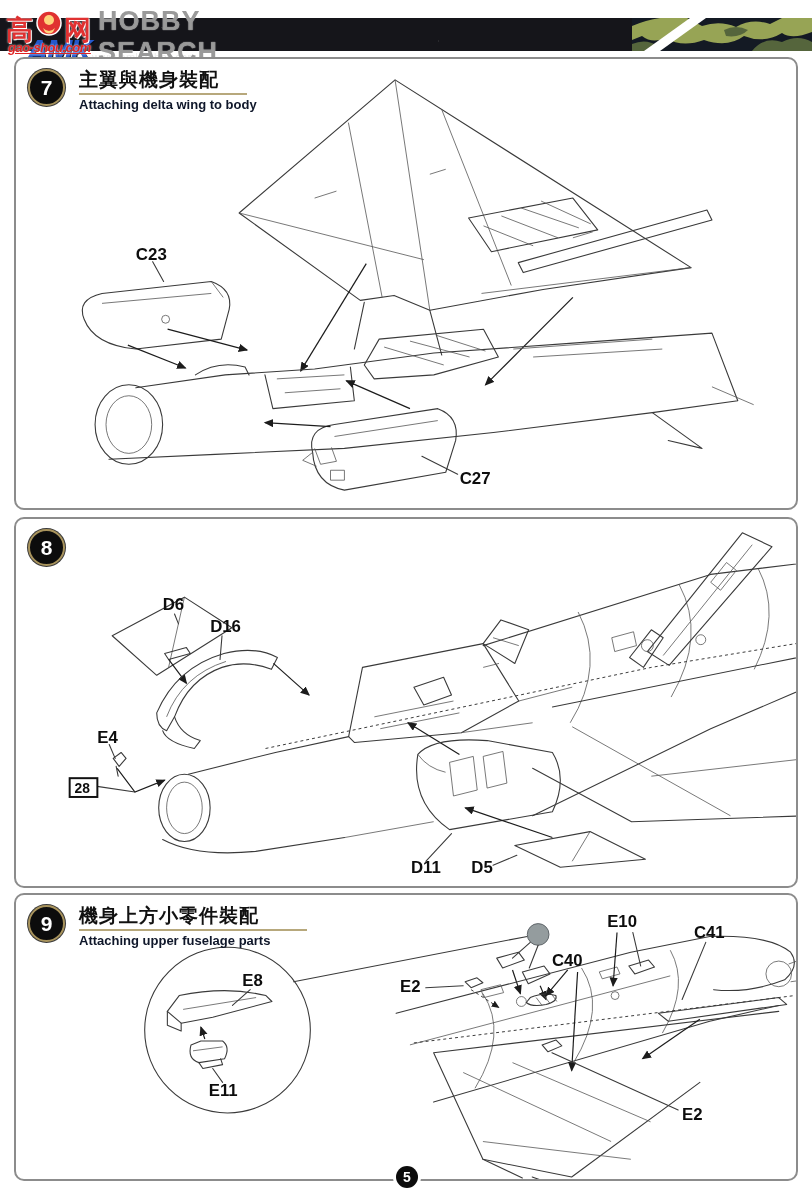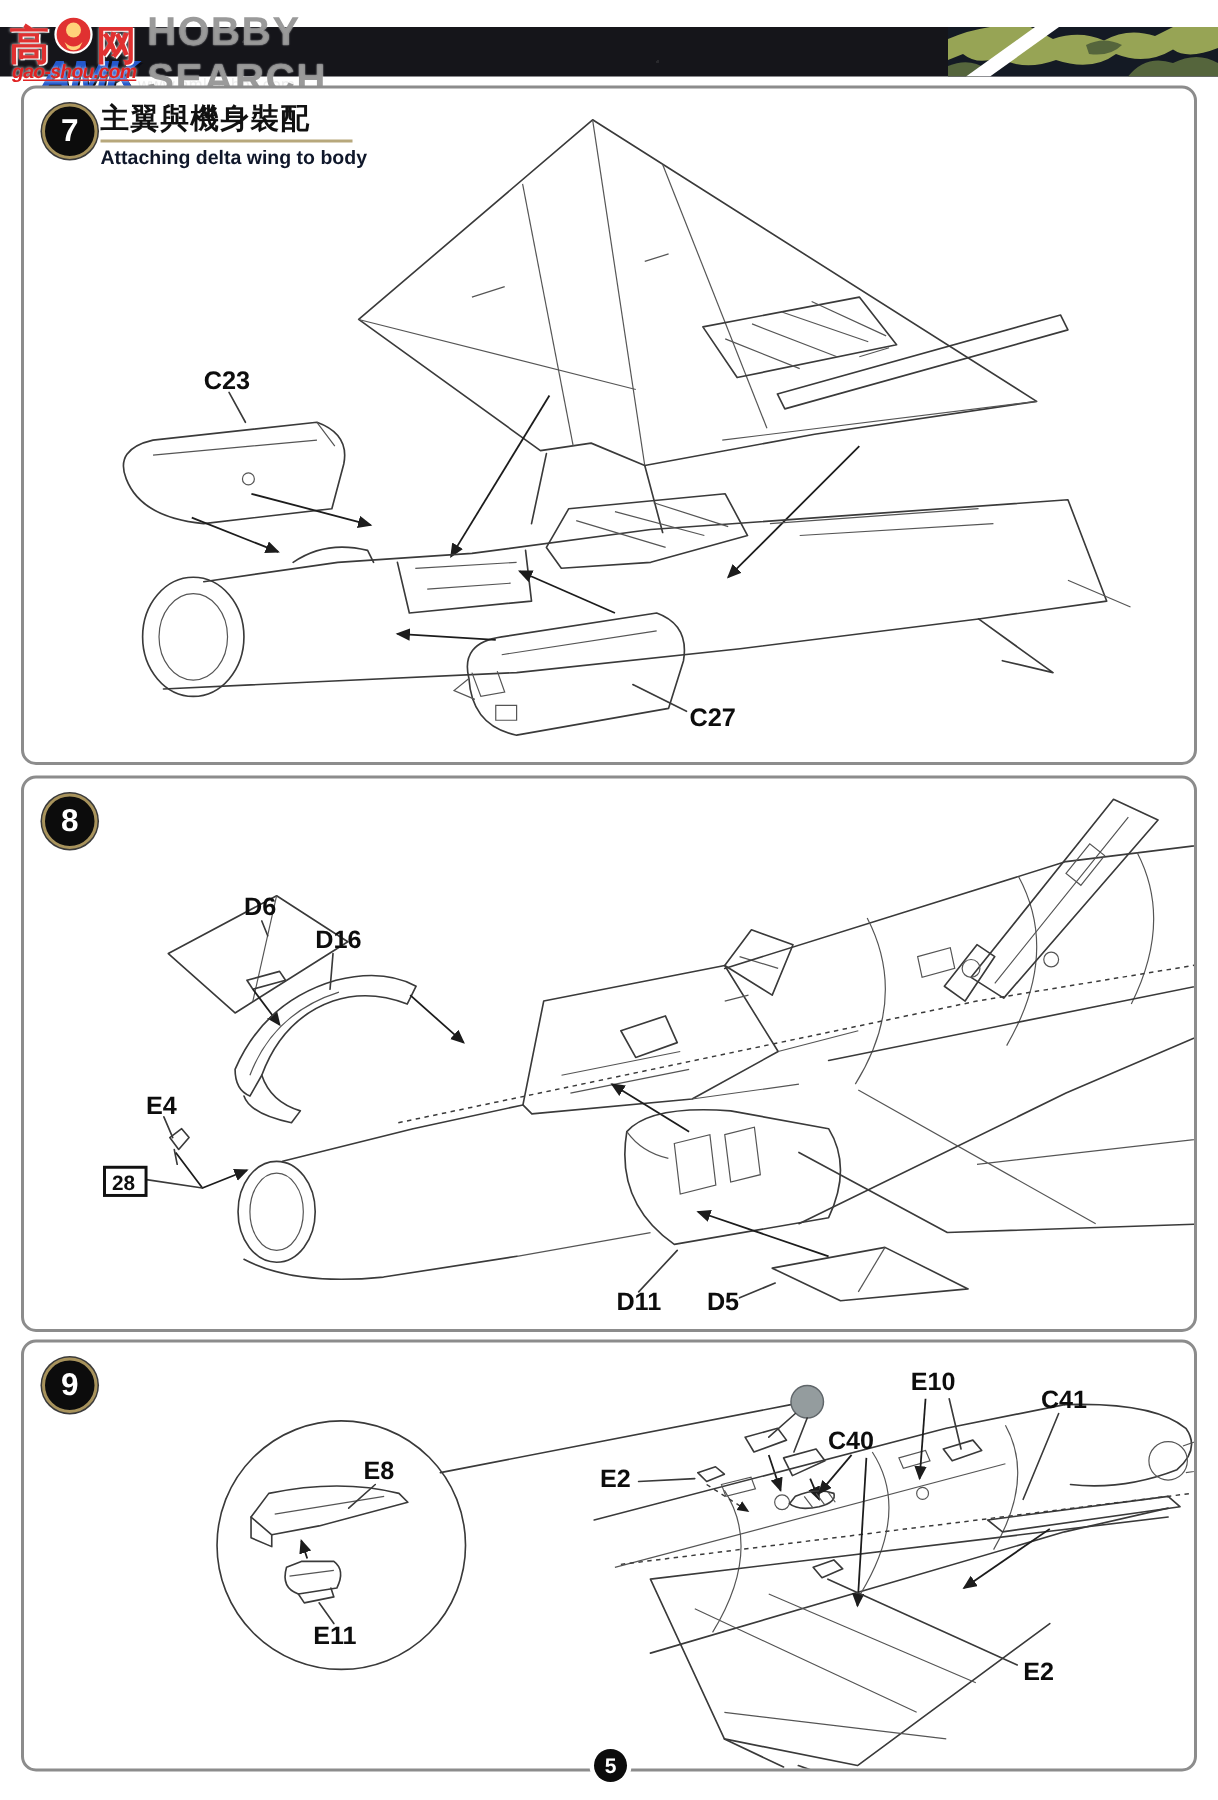--- a/index.html
+++ b/index.html
@@ -30,21 +30,21 @@
   
   .stepbox{position:absolute;left:14px;width:784px;border:2px solid #8c8c8c;border-radius:10px;
     background:#fff;box-sizing:border-box;}
   #box7{top:57px;height:453px;}
   #box8{top:517px;height:371px;}
   #box9{top:893px;height:288px;}
   .stephead{position:absolute;left:12px;top:10px;display:flex;align-items:flex-start;z-index:3;}
   .badge{width:33px;height:33px;border-radius:50%;background:#0c0c0c;border:2px solid #a8935c;
     box-shadow:0 0 0 1px #3a3a3a;color:#fff;font-size:21px;font-weight:bold;
     display:flex;align-items:center;justify-content:center;flex:0 0 auto;}
-  .titles{margin-left:2px;}
+  .titles{margin-left:14px;}
   .t-zh{font-size:19px;font-weight:bold;color:#111;line-height:22px;letter-spacing:1px;
     border-bottom:2px solid #b7a87c;padding-bottom:2px;}
   .t-en{font-size:13px;font-weight:bold;color:#0f172a;margin-top:2px;}
   .art{position:absolute;left:0;top:0;width:100%;height:100%;}
   
   .pagenum{position:absolute;left:396px;top:1166px;width:22px;height:22px;border-radius:50%;
     background:#0c0c0c;color:#fff;font-size:14px;font-weight:bold;display:flex;
     align-items:center;justify-content:center;box-shadow:0 0 0 3px #ffffff;z-index:5;}
   
   svg .ln{fill:none;stroke:#3a3a3a;stroke-width:1.1;stroke-linejoin:round;stroke-linecap:round;}
@@ -321,16 +321,20 @@
     <text class="pl" x="684" y="44">C41</text>
 
     <g>
       <path class="ln" d="M668,218 L540,160"></path>
       <path class="ln" d="M530,152 l14,-5 l6,6 l-14,6 Z"></path>
     </g>
     <text class="pl" x="672" y="228">E2</text>
   </svg>
   <div class="stephead">
     <div class="badge">9</div>
+    <div class="titles">
+      <div class="t-zh" style="width:228px">機身上方小零件裝配</div>
+      <div class="t-en">Attaching upper fuselage parts</div>
+    </div>
   </div>
 </div>
 
 <div class="pagenum">5</div>
 
 </body></html>

